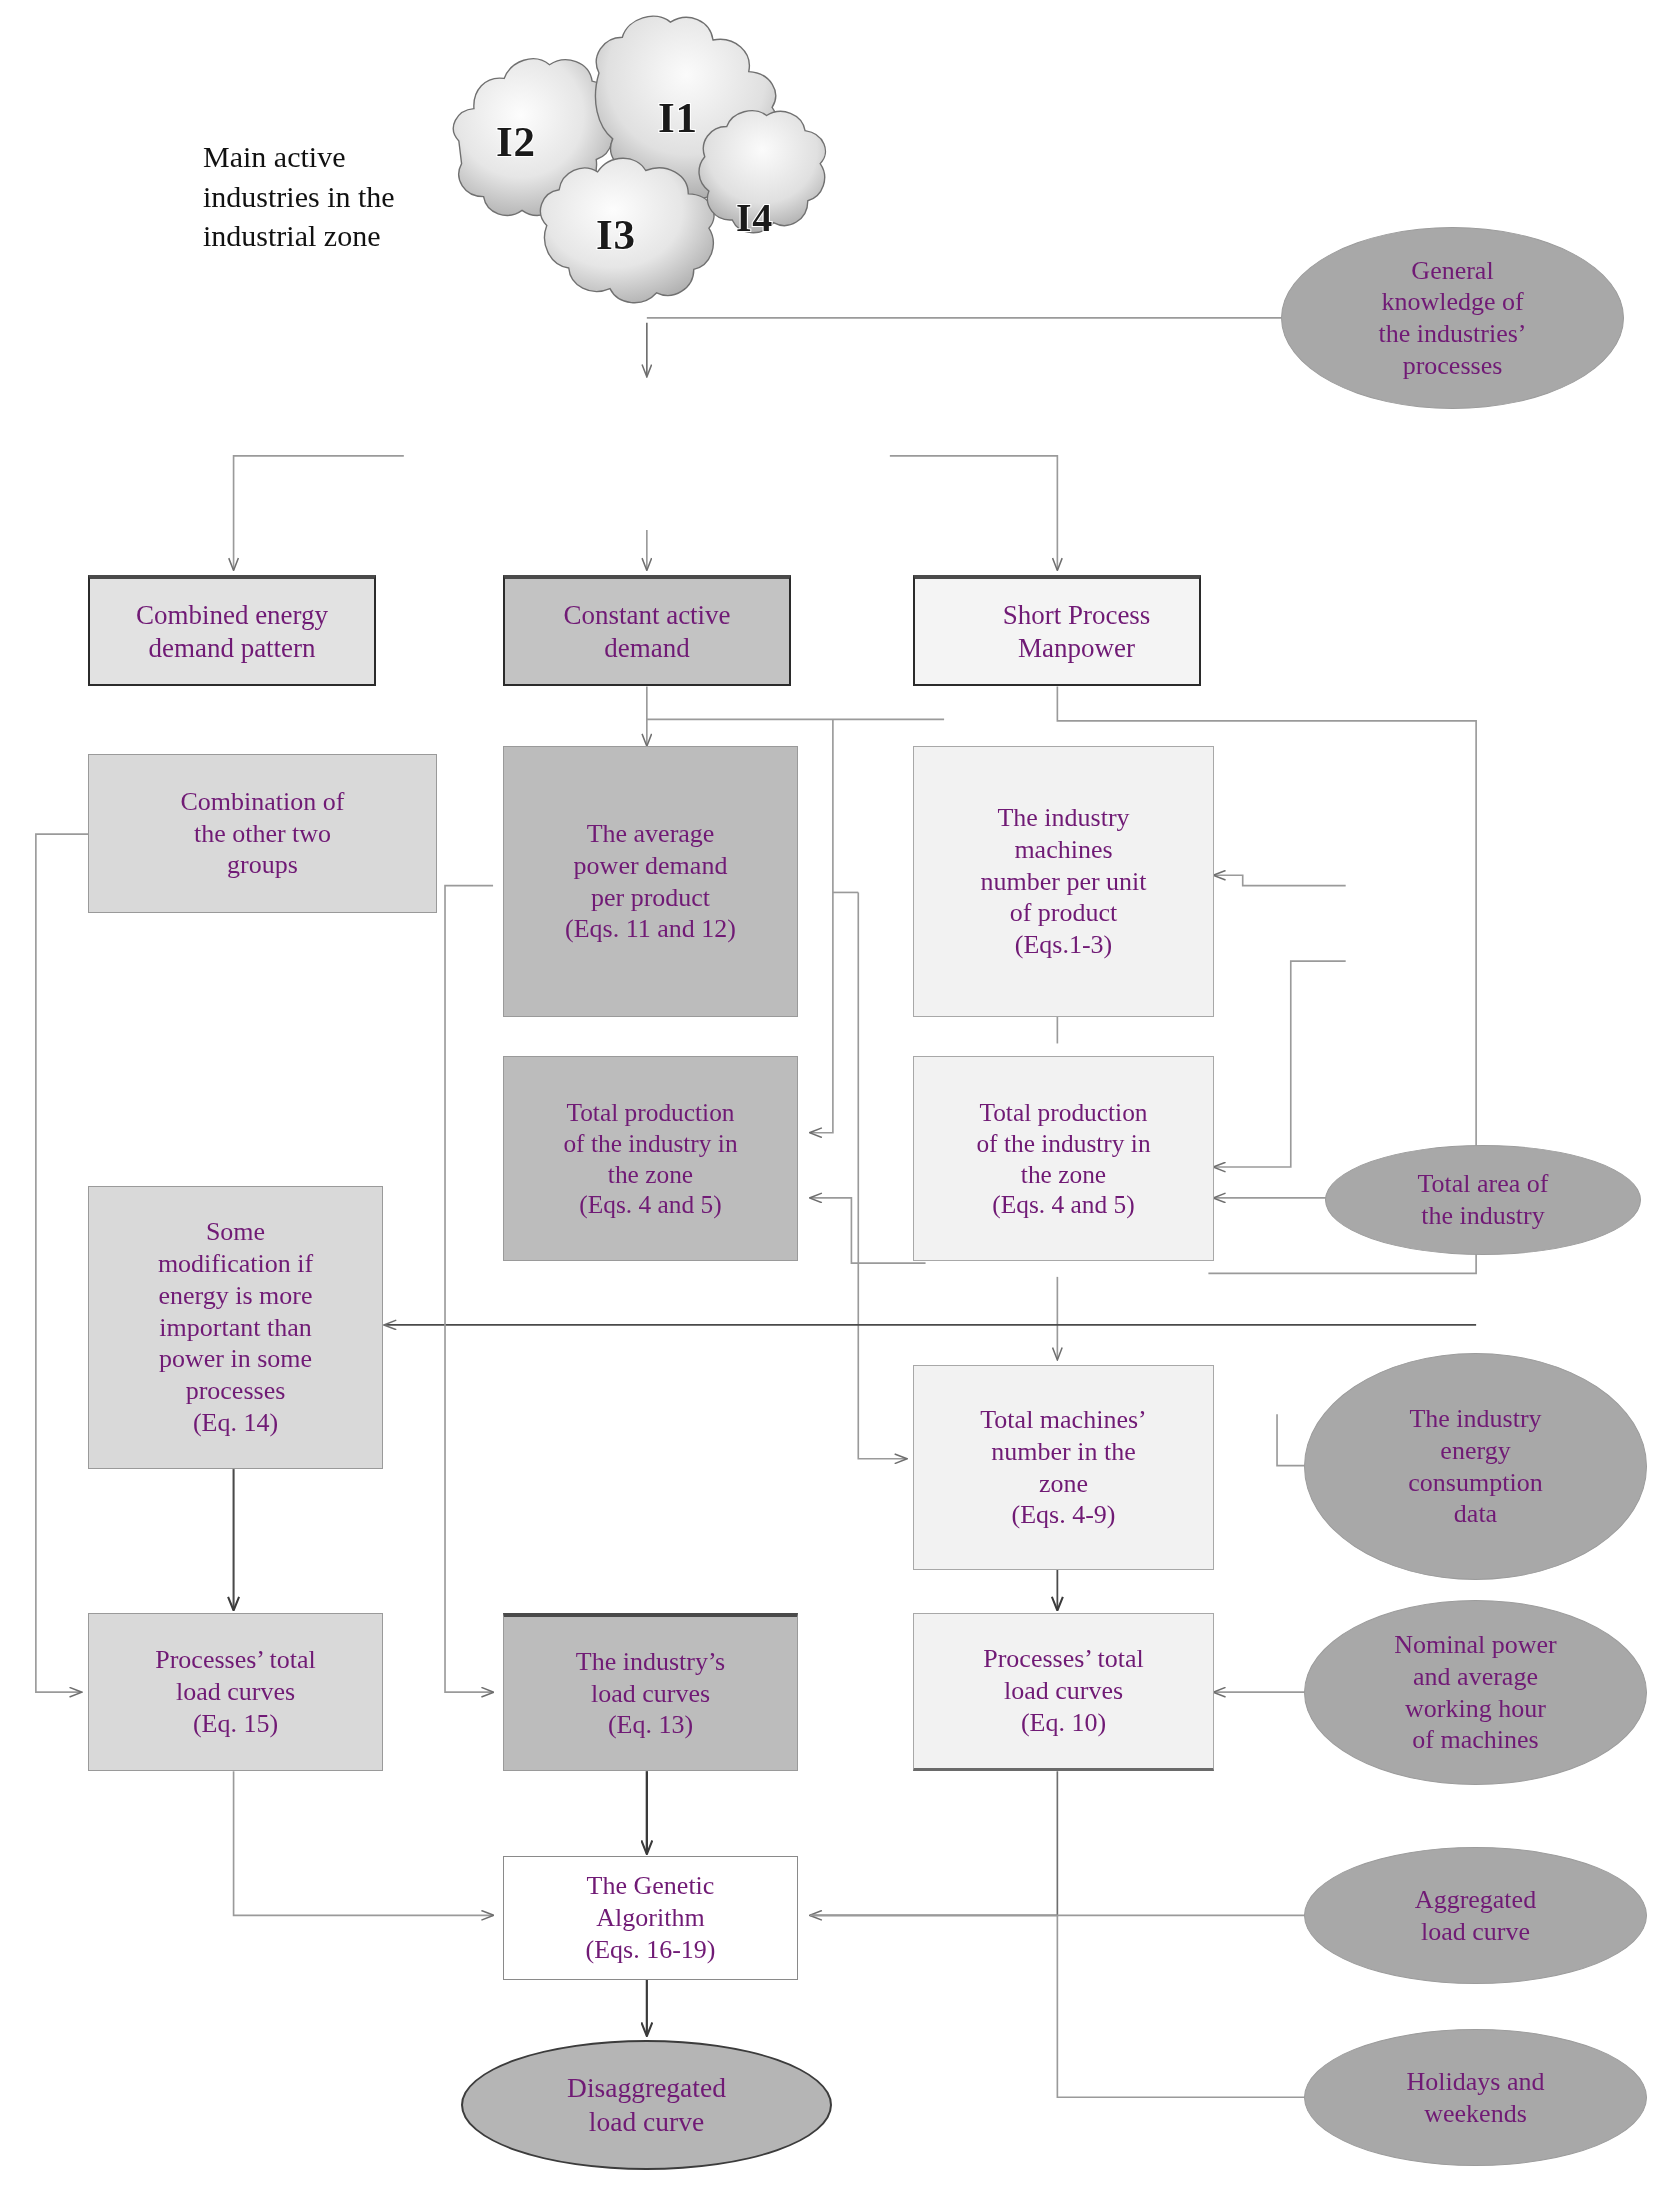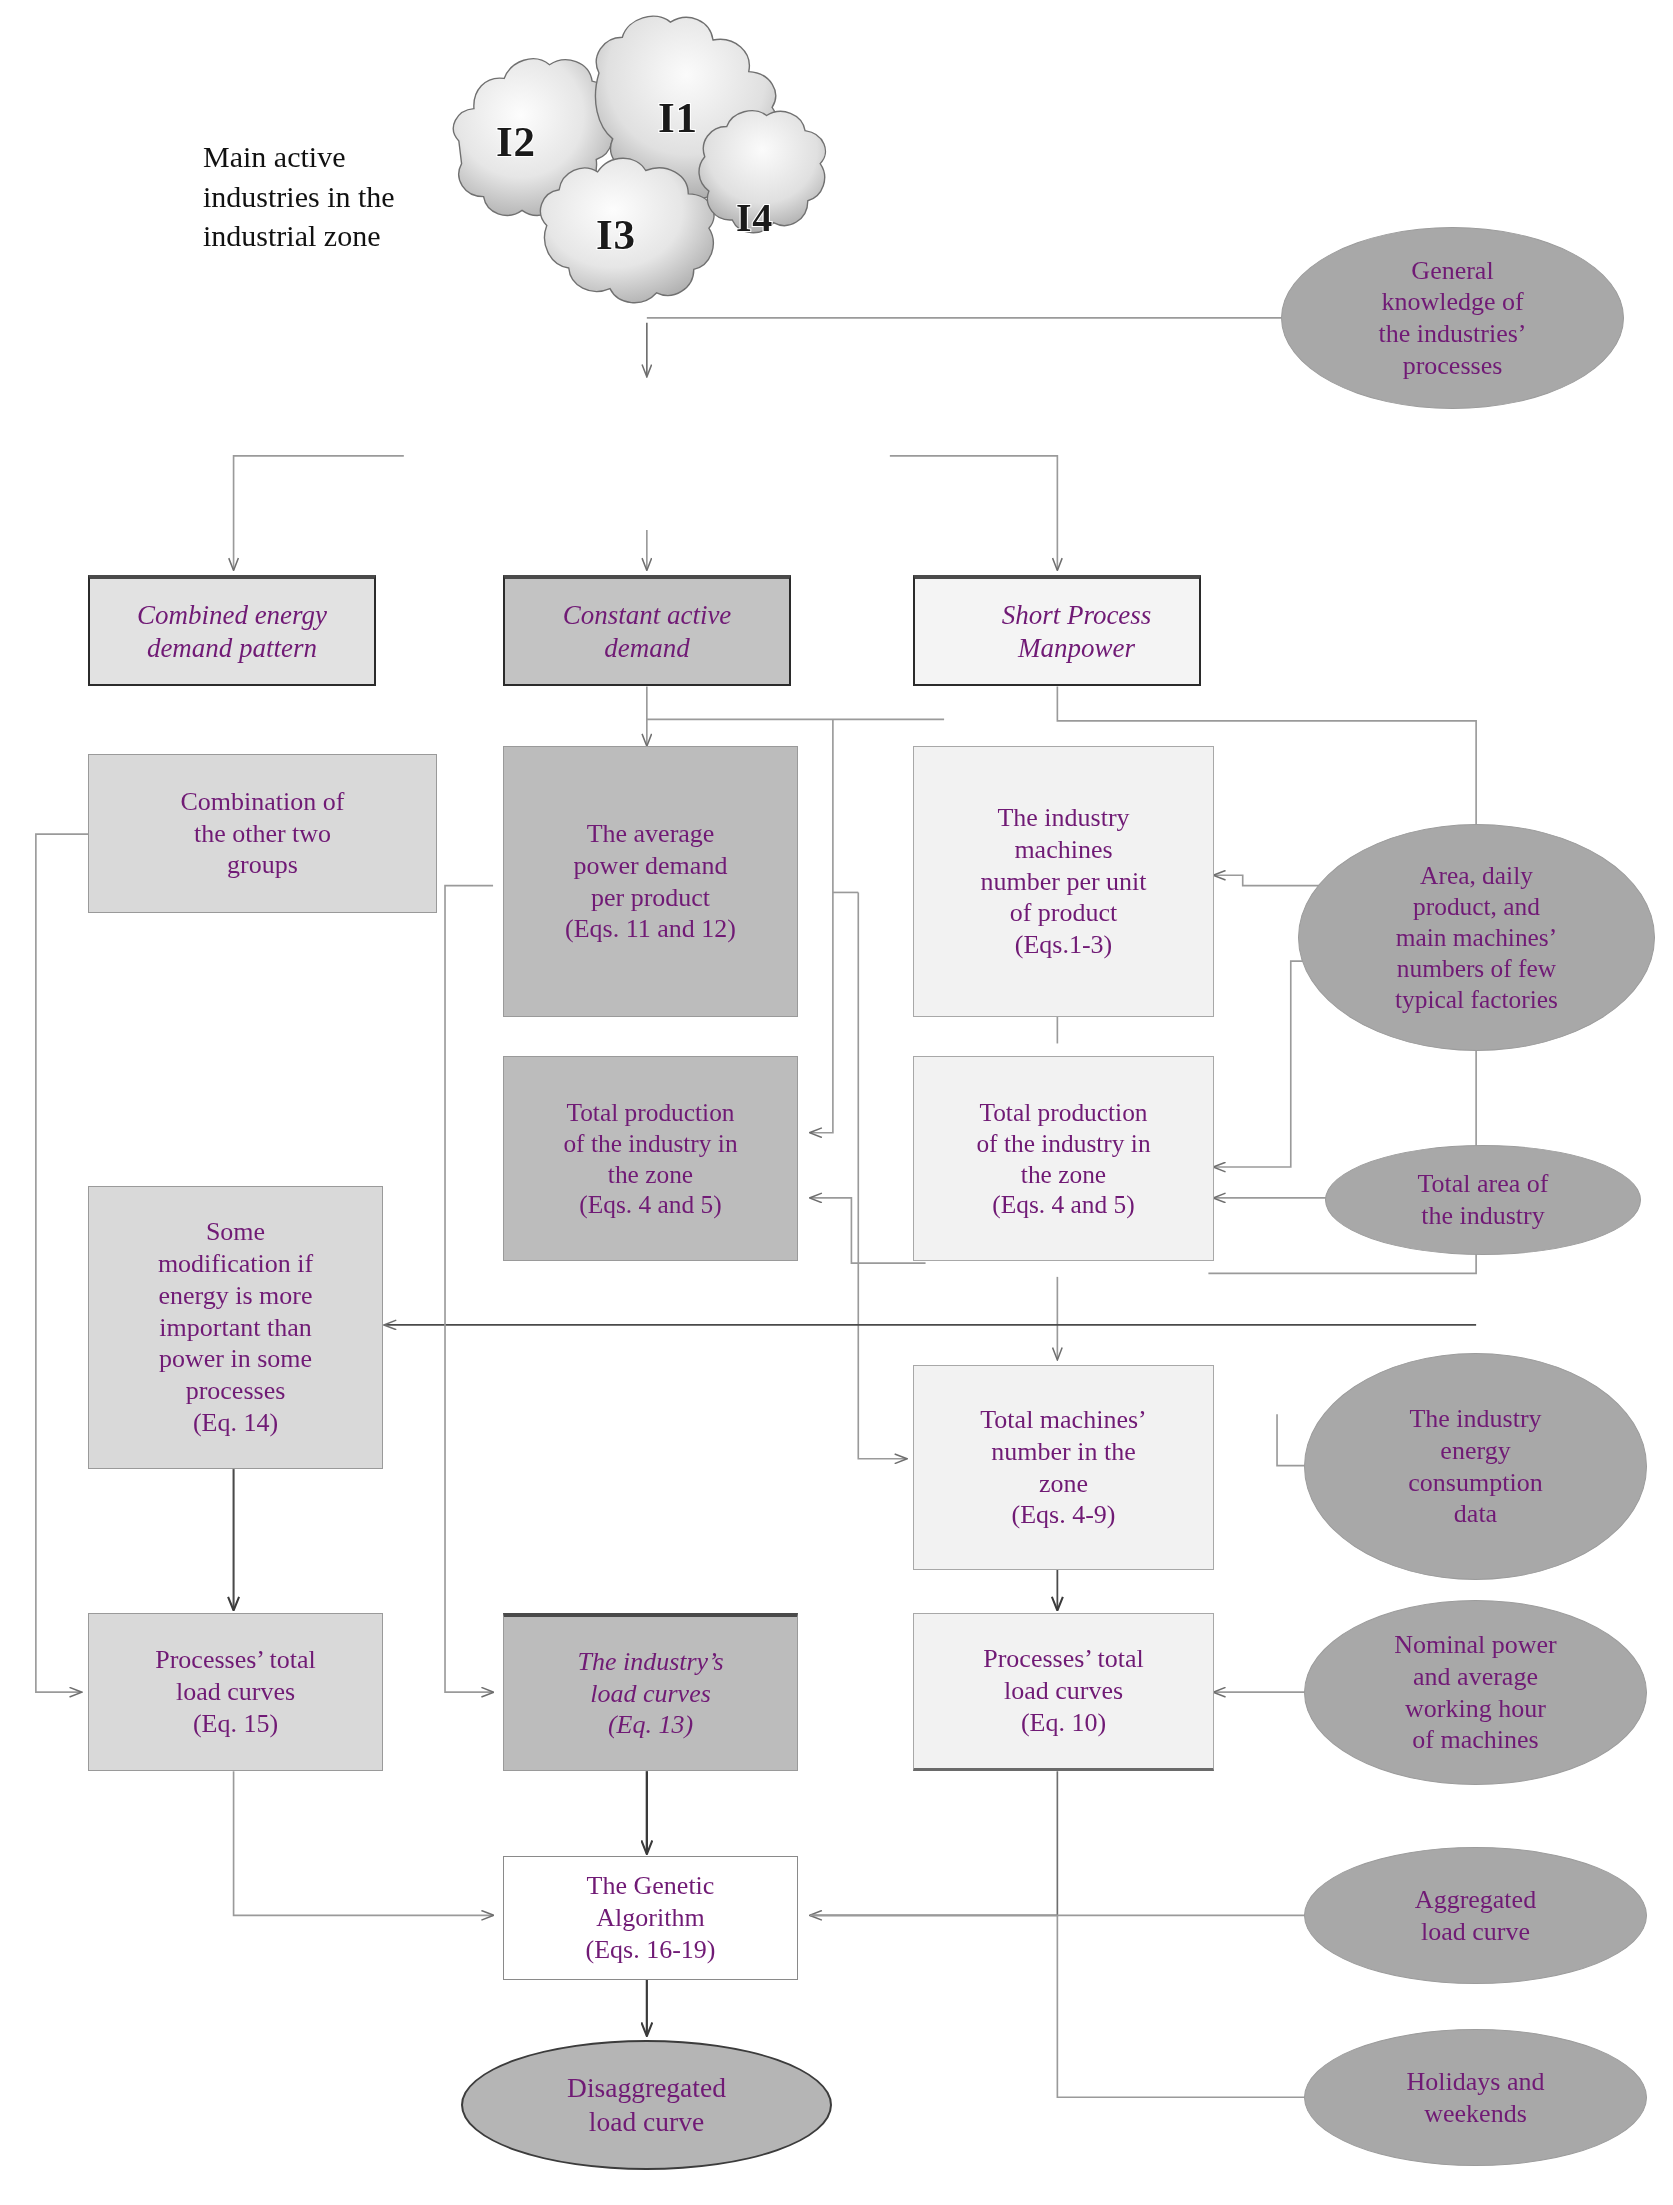--- a/index.html
+++ b/index.html
@@ -53,21 +53,21 @@
   }
   
   .box-group {
     border: 2.1px solid #2b2b2b;
     box-shadow: 0 0 0 0 transparent;
   }
   .box-group.shade-light { background: #e2e2e2; }
   .box-group.shade-mid   { background: #c3c3c3; }
   .box-group.shade-white { background: #f4f4f4; }
 
-  .topbar-dark { border-top: 4.8px solid #4a4a4a; font-style: italic; }
+  .topbar-dark { border-top: 4.8px solid #4a4a4a; }
   .botbar-dark { border-bottom: 3.4px solid #6a6a6a; }
 
   
   .ellipse {
     background: #a8a8a8;
     border-radius: 50%;
     border: 0.7px solid #9c9c9c;
   }
   .ellipse-outlined {
     background: #b5b5b5;
@@ -262,25 +262,20 @@
 power demand
 per product
 (Eqs. 11 and 12)</div>
 
   <div class="node box-light" style="left:913px; top:746px; width:301px; height:271px; font-size:26px;">The industry
 machines
 number per unit
 of product
 (Eqs.1-3)</div>
 
-  <div class="node ellipse" style="left:1298px; top:824px; width:357px; height:227px; font-size:25.4px;">Area, daily
-product, and
-main machines’
-numbers of few
-typical factories</div>
 
   <div class="node box-dark" style="left:503px; top:1056px; width:295px; height:205px; font-size:25.4px;">Total production
 of the industry in
 the zone
 (Eqs. 4 and 5)</div>
 
   <div class="node box-light" style="left:913px; top:1056px; width:301px; height:205px; font-size:25.4px;">Total production
 of the industry in
 the zone
 (Eqs. 4 and 5)</div>

